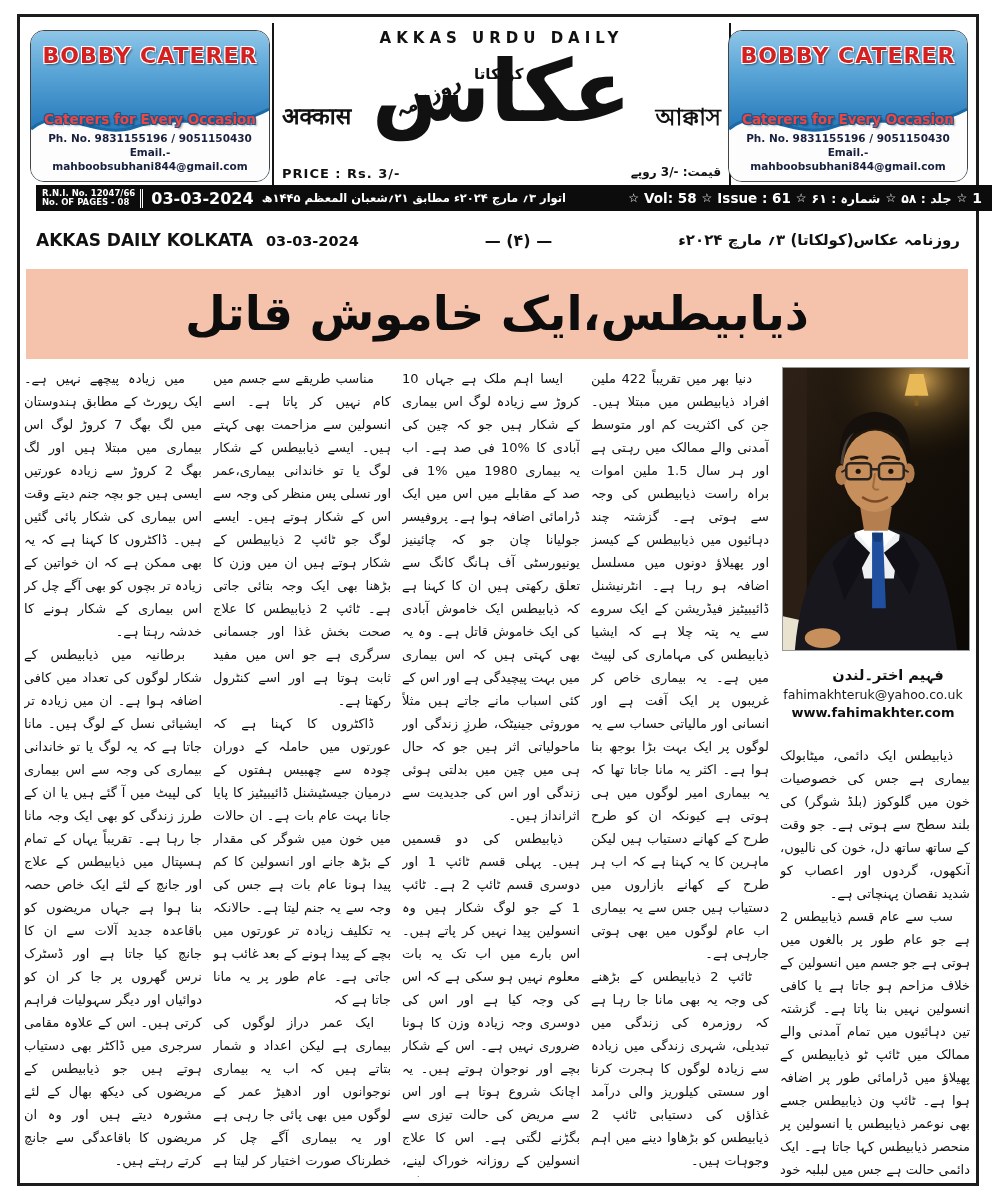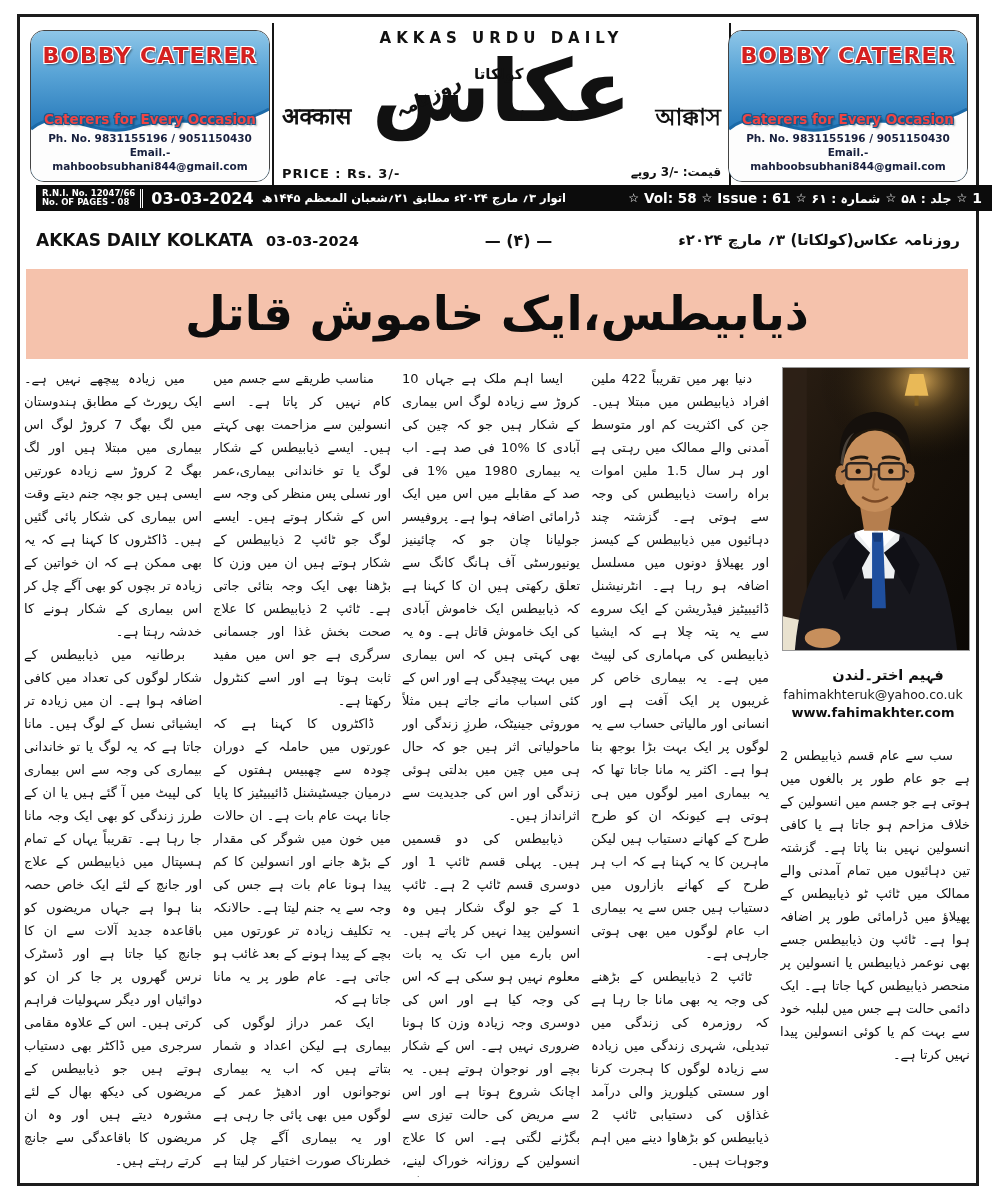--- a/index.html
+++ b/index.html
@@ -225,20 +225,21 @@
             <path d="M80,130 Q93,139 106,130" stroke="#7c4a26" stroke-width="2.5" fill="none"></path>
             <ellipse cx="40" cy="272" rx="18" ry="10" fill="#c78f5c"></ellipse>
           </svg>
         </div>
         <div class="author">
           <div class="a-name">فہیم اختر۔لندن</div>
           <div class="a-email">fahimakhteruk@yahoo.co.uk</div>
           <div class="a-site">www.fahimakhter.com</div>
         </div>
         <div class="feature-text">
+          <p>ذیابیطس ایک دائمی، میٹابولک بیماری ہے جس کی خصوصیات خون میں گلوکوز (بلڈ شوگر) کی بلند سطح سے ہوتی ہے۔ جو وقت کے ساتھ ساتھ دل، خون کی نالیوں، آنکھوں، گردوں اور اعصاب کو شدید نقصان پہنچاتی ہے۔</p>
           <p>سب سے عام قسم ذیابیطس 2 ہے جو عام طور پر بالغوں میں ہوتی ہے جو جسم میں انسولین کے خلاف مزاحم ہو جاتا ہے یا کافی انسولین نہیں بنا پاتا ہے۔ گزشتہ تین دہائیوں میں تمام آمدنی والے ممالک میں ٹائپ ٹو ذیابیطس کے پھیلاؤ میں ڈرامائی طور پر اضافہ ہوا ہے۔ ٹائپ ون ذیابیطس جسے بھی نوعمر ذیابیطس یا انسولین پر منحصر ذیابیطس کہا جاتا ہے۔ ایک دائمی حالت ہے جس میں لبلبہ خود سے بہت کم یا کوئی انسولین پیدا نہیں کرتا ہے۔</p>
         </div>
       </div>
 
       <div class="col">
         <p>دنیا بھر میں تقریباً 422 ملین افراد ذیابیطس میں مبتلا ہیں۔ جن کی اکثریت کم اور متوسط آمدنی والے ممالک میں رہتی ہے اور ہر سال 1.5 ملین اموات براہ راست ذیابیطس کی وجہ سے ہوتی ہے۔ گزشتہ چند دہائیوں میں ذیابیطس کے کیسز اور پھیلاؤ دونوں میں مسلسل اضافہ ہو رہا ہے۔ انٹرنیشنل ڈائیبیٹیز فیڈریشن کے ایک سروے سے یہ پتہ چلا ہے کہ ایشیا ذیابیطس کی مہاماری کی لپیٹ میں ہے۔ یہ بیماری خاص کر غریبوں پر ایک آفت ہے اور انسانی اور مالیاتی حساب سے یہ لوگوں پر ایک بہت بڑا بوجھ بنا ہوا ہے۔ اکثر یہ مانا جاتا تھا کہ یہ بیماری امیر لوگوں میں ہی ہوتی ہے کیونکہ ان کو طرح طرح کے کھانے دستیاب ہیں لیکن ماہرین کا یہ کہنا ہے کہ اب ہر طرح کے کھانے بازاروں میں دستیاب ہیں جس سے یہ بیماری اب عام لوگوں میں بھی ہوتی جارہی ہے۔</p>
         <p>ٹائپ 2 ذیابیطس کے بڑھنے کی وجہ یہ بھی مانا جا رہا ہے کہ روزمرہ کی زندگی میں تبدیلی، شہری زندگی میں زیادہ سے زیادہ لوگوں کا ہجرت کرنا اور سستی کیلوریز والی درآمد غذاؤں کی دستیابی ٹائپ 2 ذیابیطس کو بڑھاوا دینے میں اہم وجوہات ہیں۔</p>
         <p>انٹرنیشنل ڈائیبیٹیز فیڈریشن کے مطابق دنیا میں تقریباً 4 کروڑ لوگ ذیابیطس میں مبتلا ہیں اور اس میں آدھے سے زیادہ لوگ ایشیا اور مغربی پیسیفک کے ہیں جہاں %95-90 فی صد لوگ ٹائپ 2 ذیابیطس میں مبتلا ہیں۔ مانا جاتا ہے کہ دنیا کا</p>
       </div>
 

